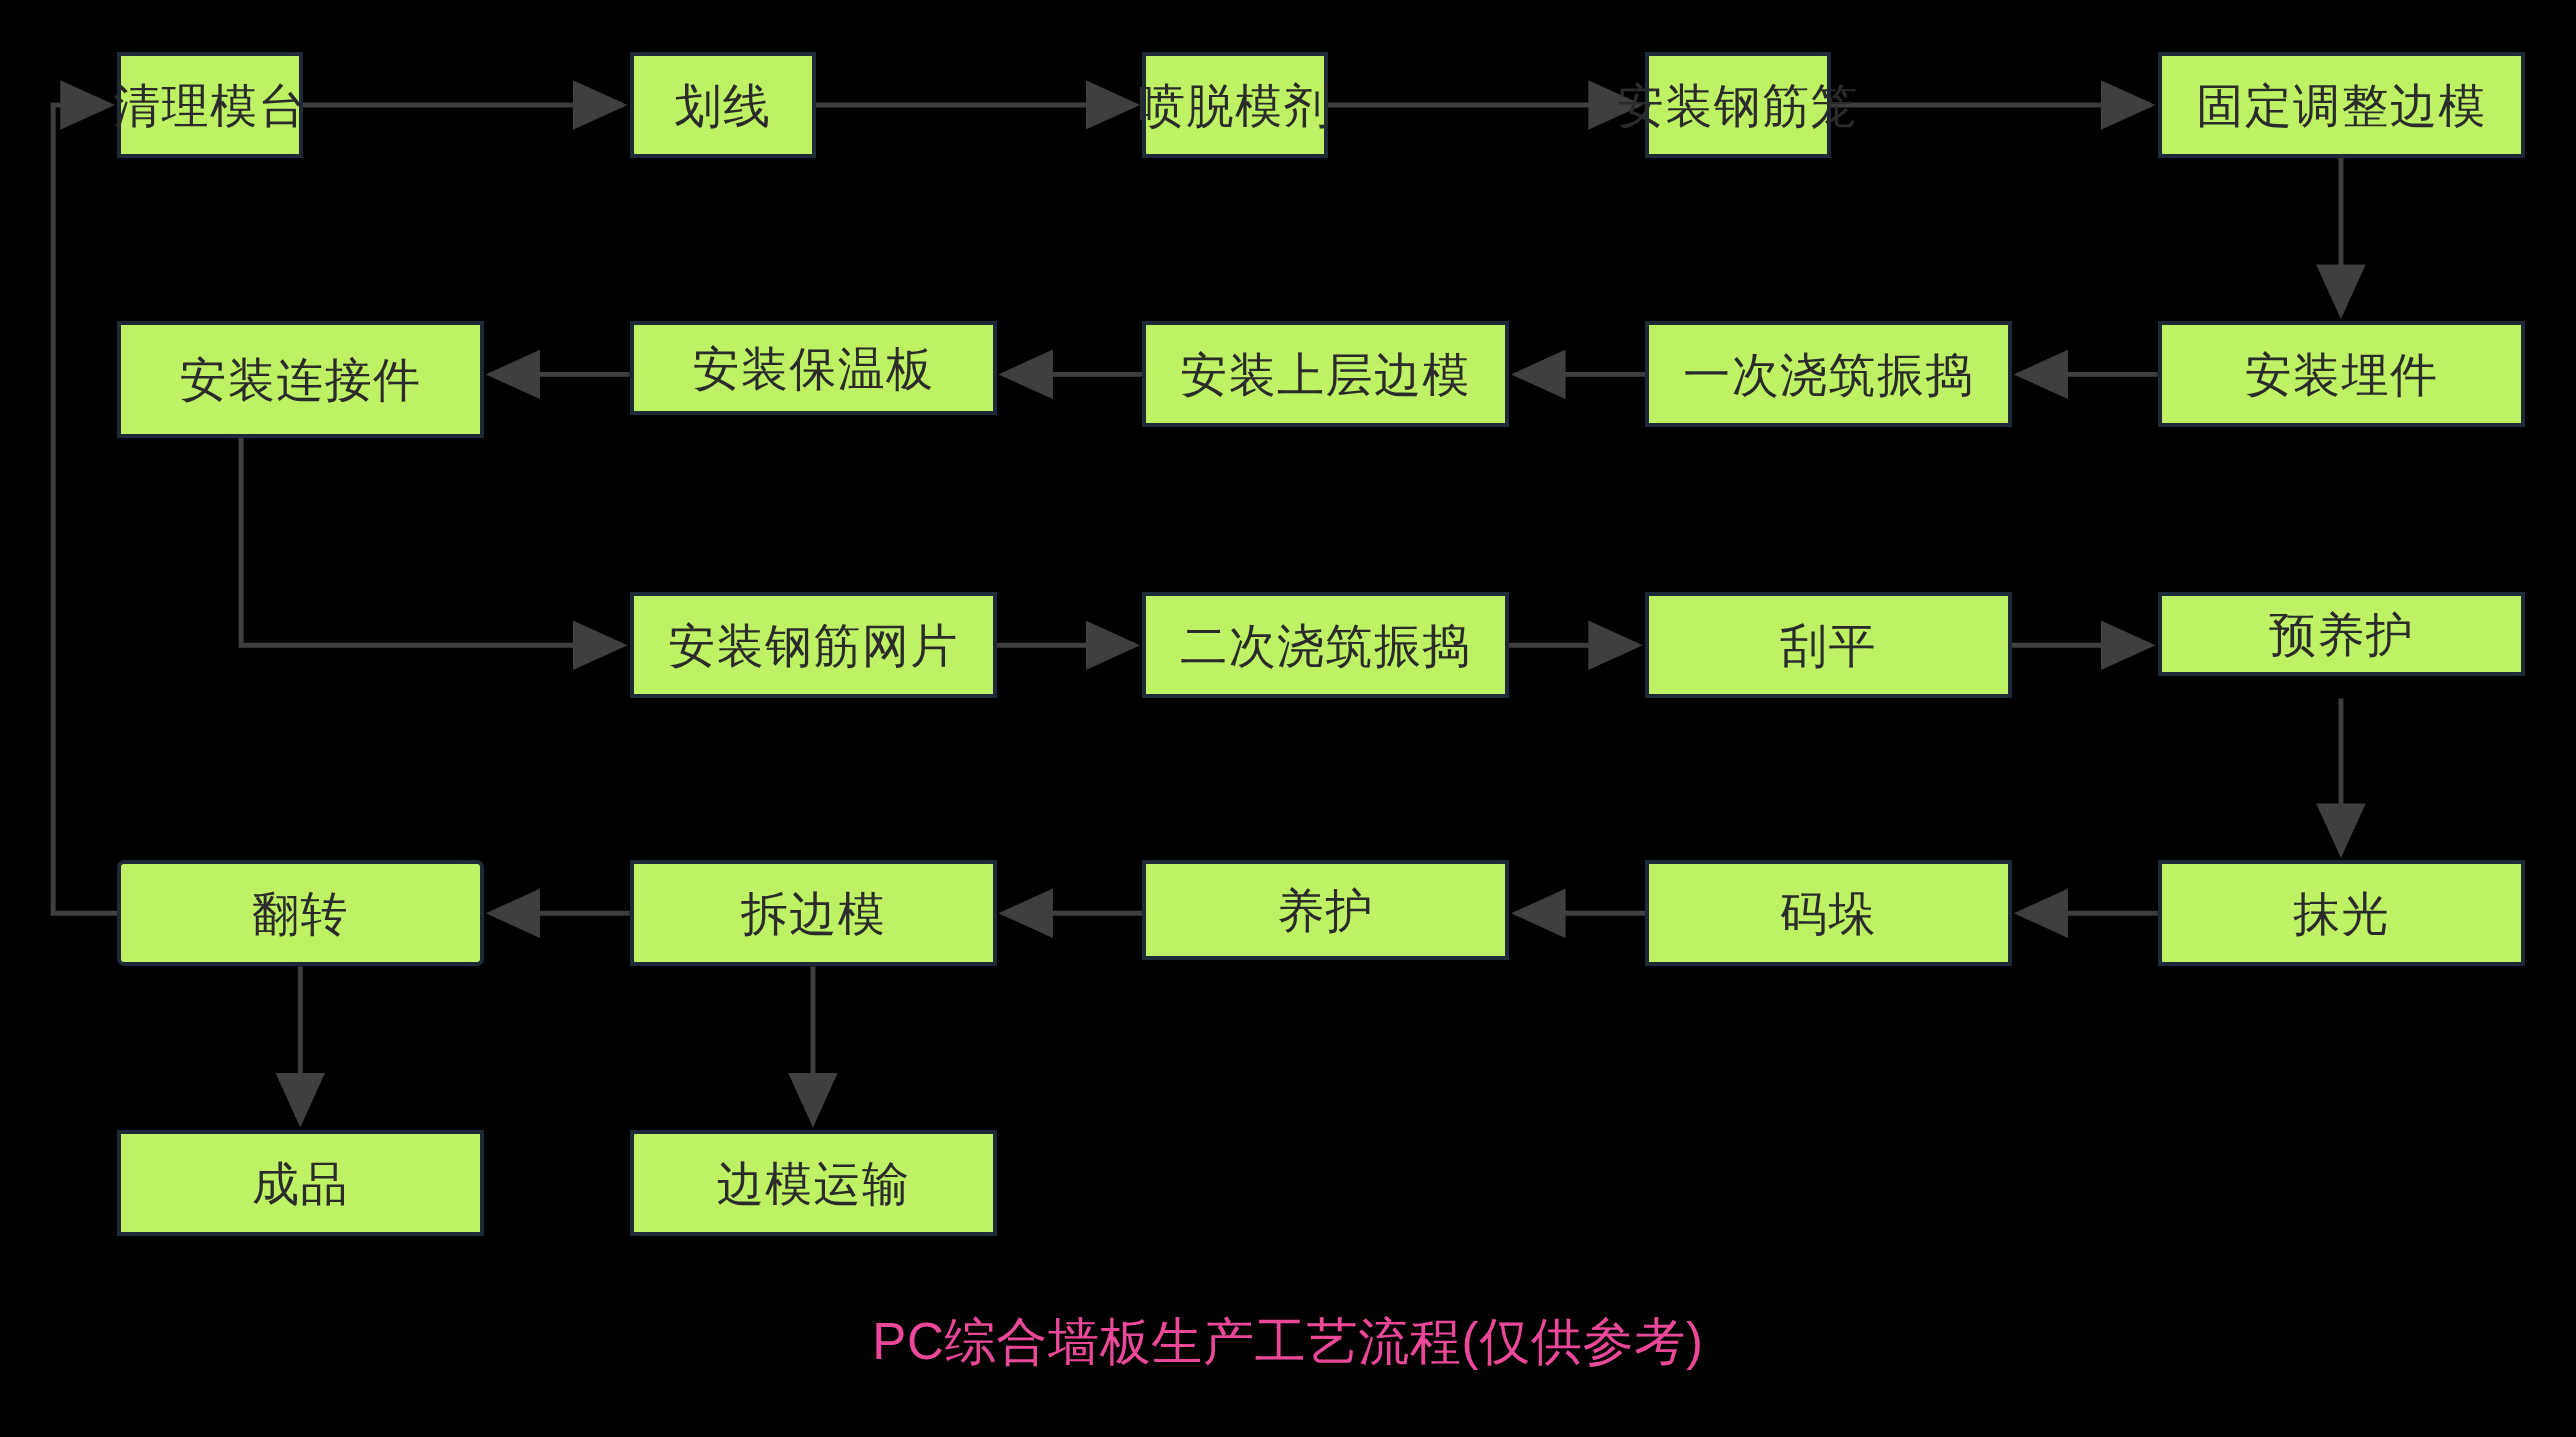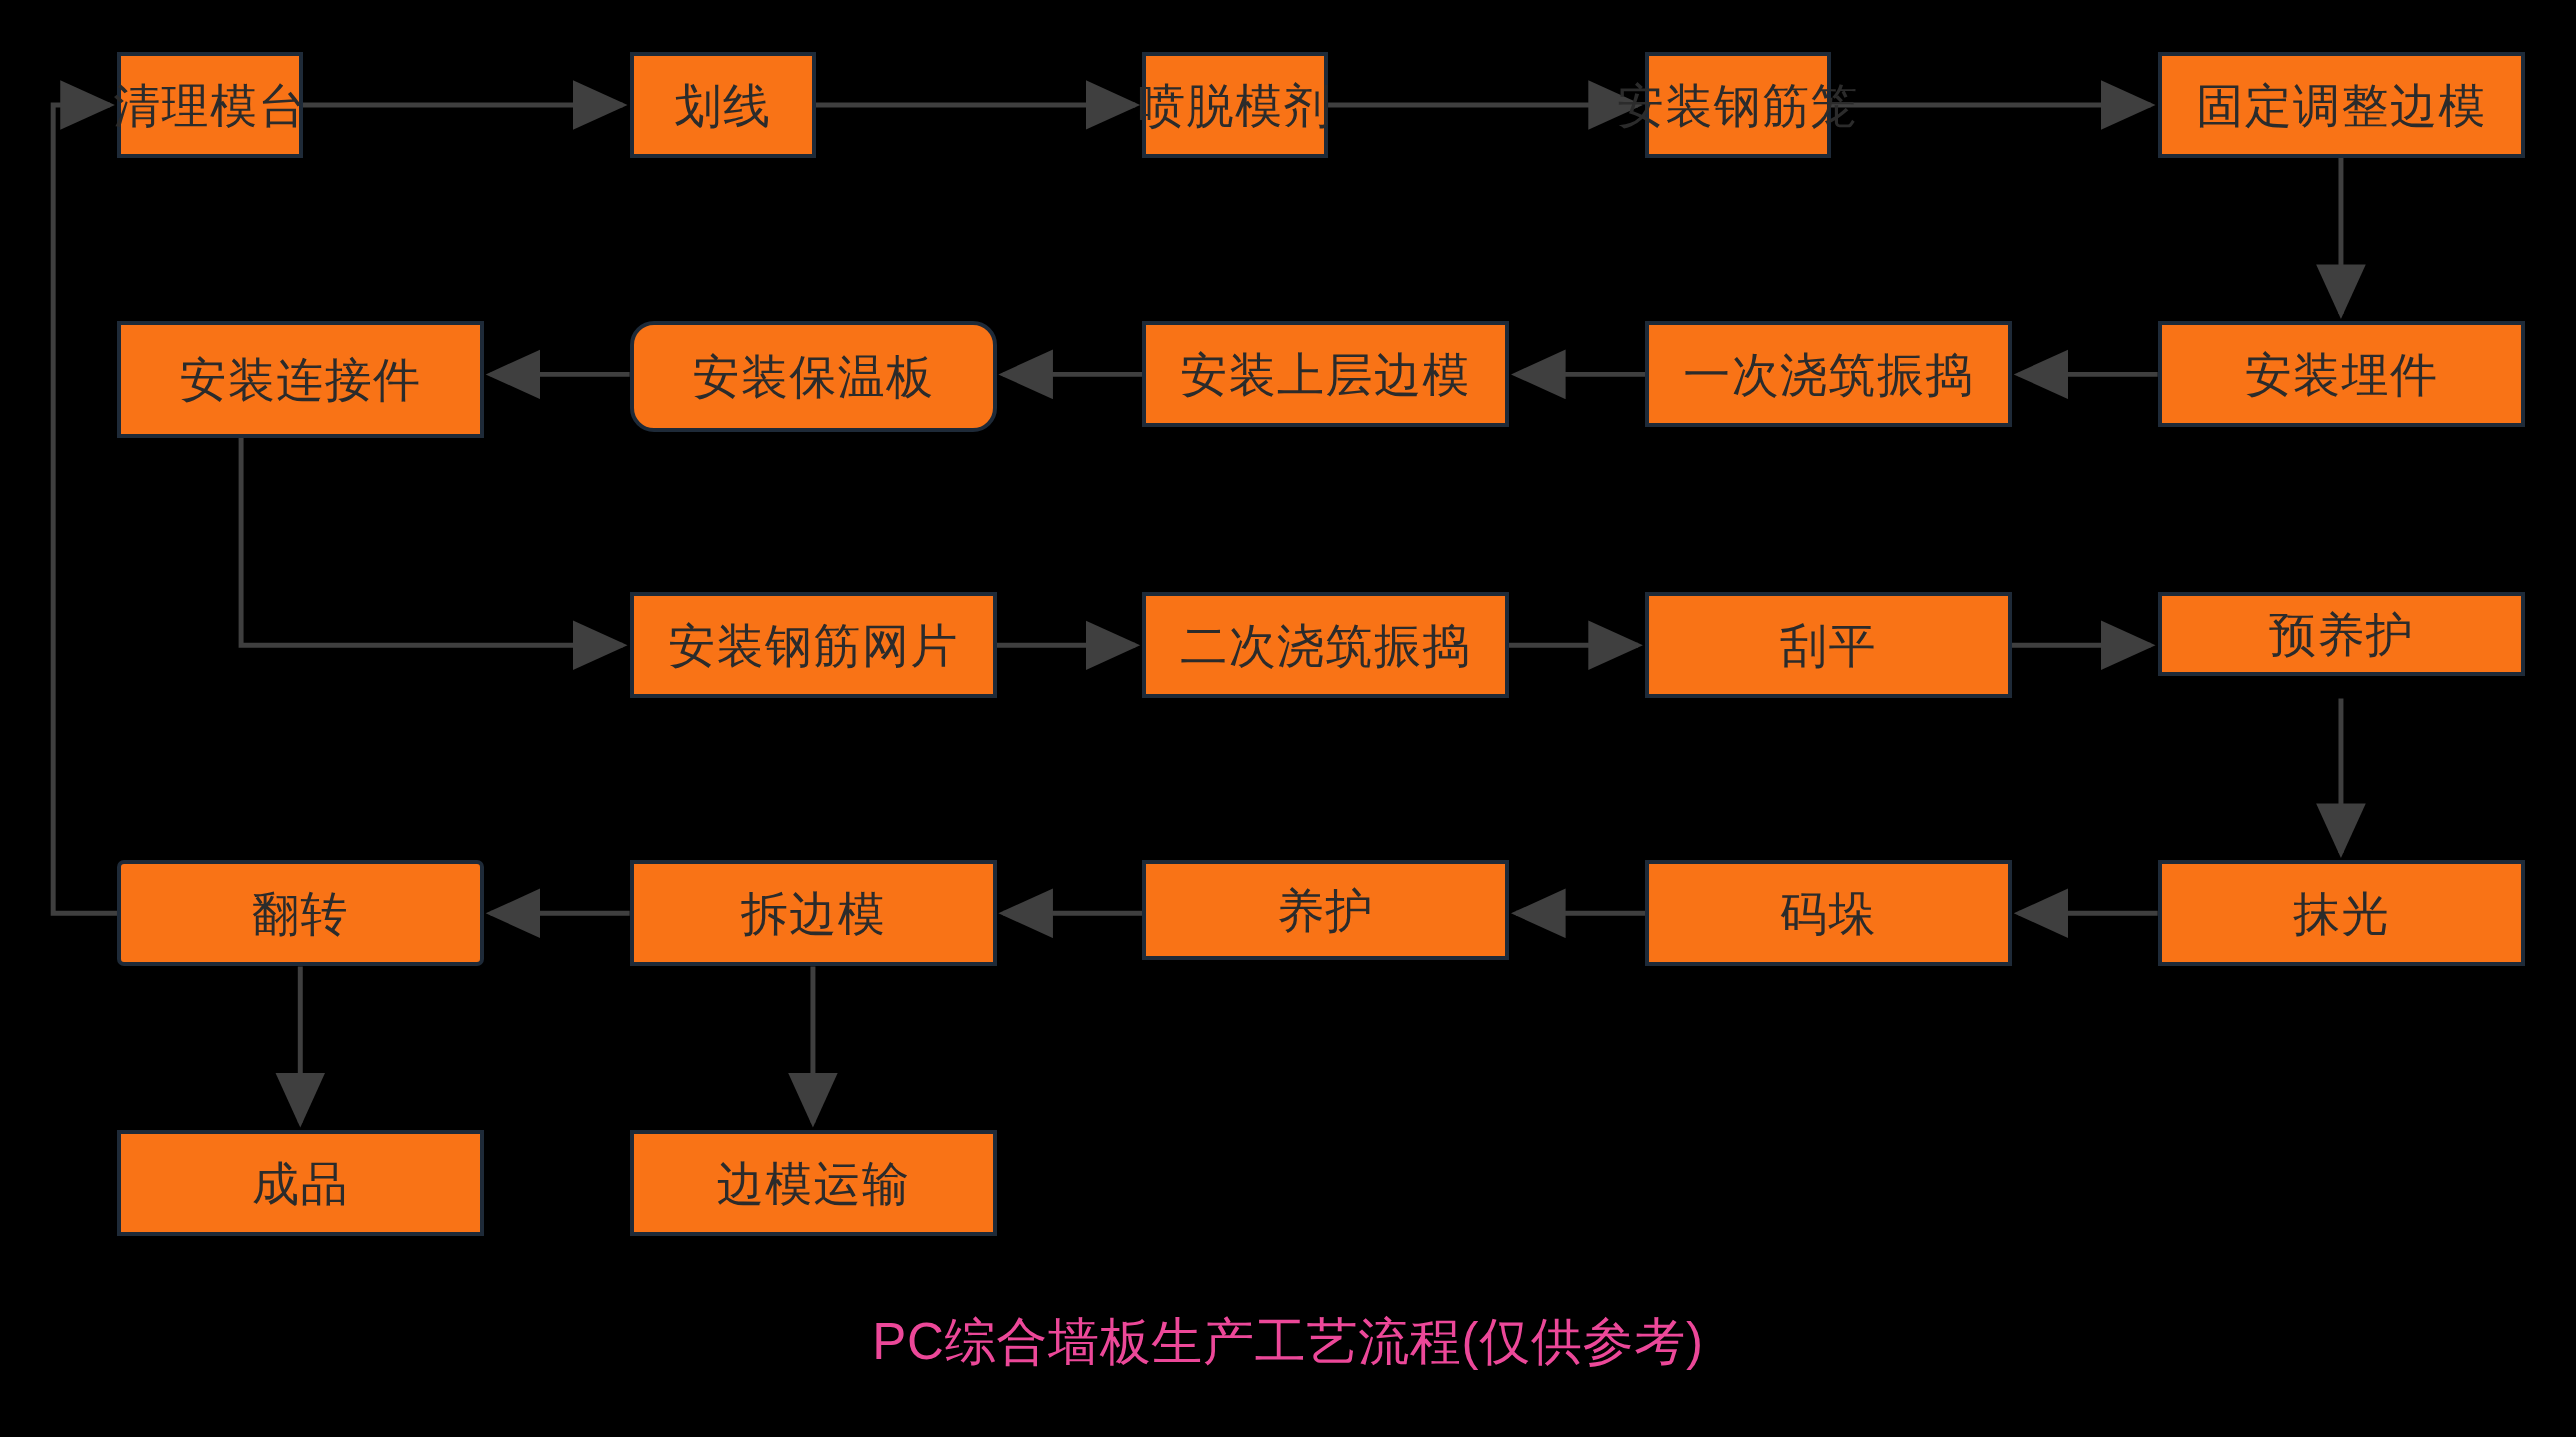--- a/index.html
+++ b/index.html
@@ -21,21 +21,21 @@
   }
   #flow-svg {
     position: absolute;
     top: 0;
     left: 0;
     width: 2576px;
     height: 1438px;
   }
   .node-box {
     position: absolute;
-    background: #f97316;
+    background: #bef264;
     border: 4.3px solid #1e2a38;
     box-sizing: border-box;
     display: flex;
     align-items: center;
     justify-content: center;
   }
   .node-label {
     color: #2b2b2b;
     font-size: 47px;
     line-height: 1;
@@ -103,21 +103,21 @@
       </div>
       <div class="node-box" style="left: 1645px; top: 52px; width: 186px; height: 106px;">
         <span class="node-label">安装钢筋笼</span>
       </div>
       <div class="node-box" style="left: 2158px; top: 52px; width: 367px; height: 106px;">
         <span class="node-label">固定调整边模</span>
       </div>
       <div class="node-box" style="left: 117px; top: 321px; width: 367px; height: 117px;">
         <span class="node-label">安装连接件</span>
       </div>
-      <div class="node-box" style="left: 630px; top: 321px; width: 367px; height: 111px; border-radius: 24px;">
+      <div class="node-box" style="left: 630px; top: 321px; width: 367px; height: 94px;">
         <span class="node-label">安装保温板</span>
       </div>
       <div class="node-box" style="left: 1142px; top: 321px; width: 367px; height: 106px;">
         <span class="node-label">安装上层边模</span>
       </div>
       <div class="node-box" style="left: 1645px; top: 321px; width: 367px; height: 106px;">
         <span class="node-label">一次浇筑振捣</span>
       </div>
       <div class="node-box" style="left: 2158px; top: 321px; width: 367px; height: 106px;">
         <span class="node-label">安装埋件</span>

